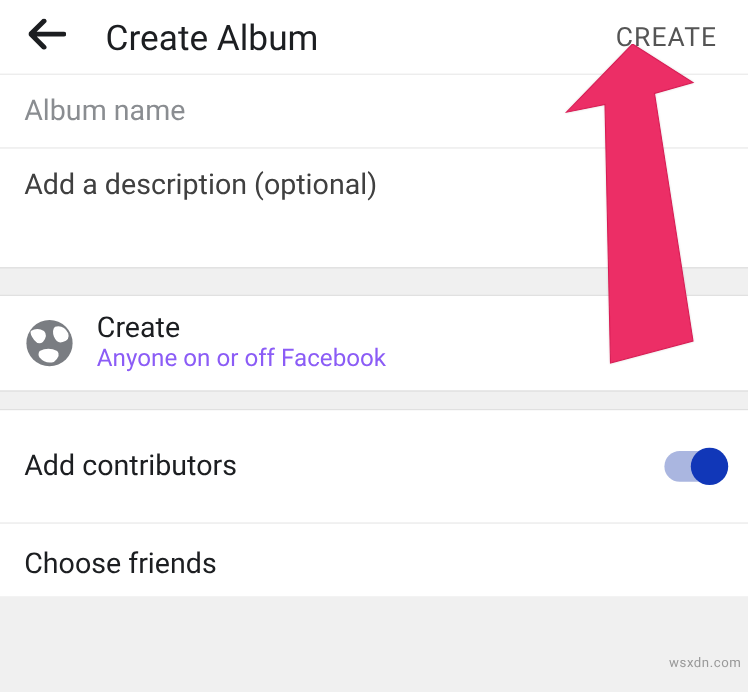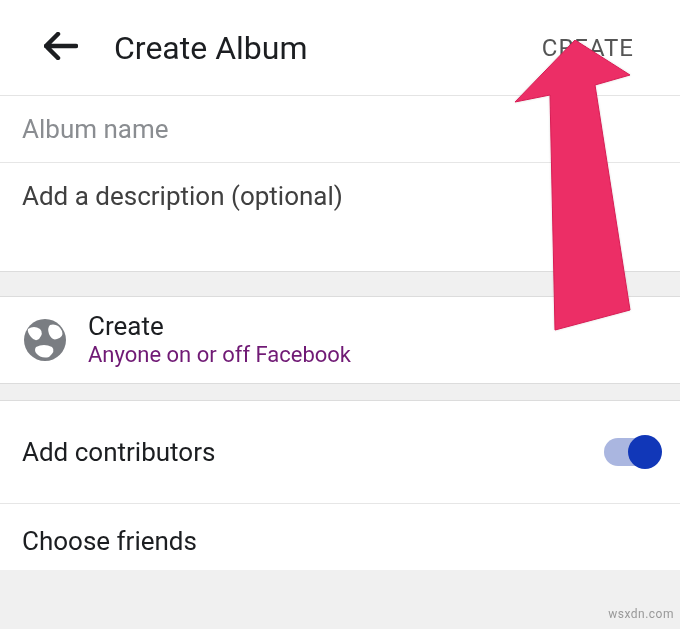--- a/index.html
+++ b/index.html
@@ -9,22 +9,22 @@
       height: 629px;
       background: #f0f0f0;
       color: #1c1e21;
       position: relative;
       overflow: hidden;
     }
     .header {
       display: flex;
       align-items: center;
       background: #fff;
-      height: 96px;
-      padding: 0 40px;
+      height: 68px;
+      padding: 0 22px;
       border-bottom: 1px solid #e4e4e4;
     }
     .back-btn {
       font-size: 34px;
       cursor: pointer;
       padding: 6px 4px;
       color: #1c1e21;
       font-weight: 900;
     }
     .header-title {
@@ -75,21 +75,21 @@
       margin-right: 20px;
       flex-shrink: 0;
     }
     .privacy-text .title {
       font-size: 26px;
       color: #1c1e21;
       line-height: 1.2;
     }
     .privacy-text .subtitle {
       font-size: 22px;
-      color: #701a75;
+      color: #8b5cf6;
       line-height: 1.2;
     }
     .small-gap {
       height: 18px;
       background: #f0f0f0;
       border-top: 1px solid #dcdcdc;
       border-bottom: 1px solid #dcdcdc;
     }
     .toggle-row {
       display: flex;
@@ -127,21 +127,21 @@
     }
     .arrow-annotation {
       position: absolute;
       top: 40px;
       left: 430px;
       pointer-events: none;
     }
     .watermark {
       position: absolute;
       right: 6px;
-      bottom: 8px;
+      bottom: 20px;
       font-size: 12px;
       color: #999;
       letter-spacing: 0.5px;
     }
   </style>
 </head>
 <body>
 
 <div class="header">
   <div class="back-btn">

